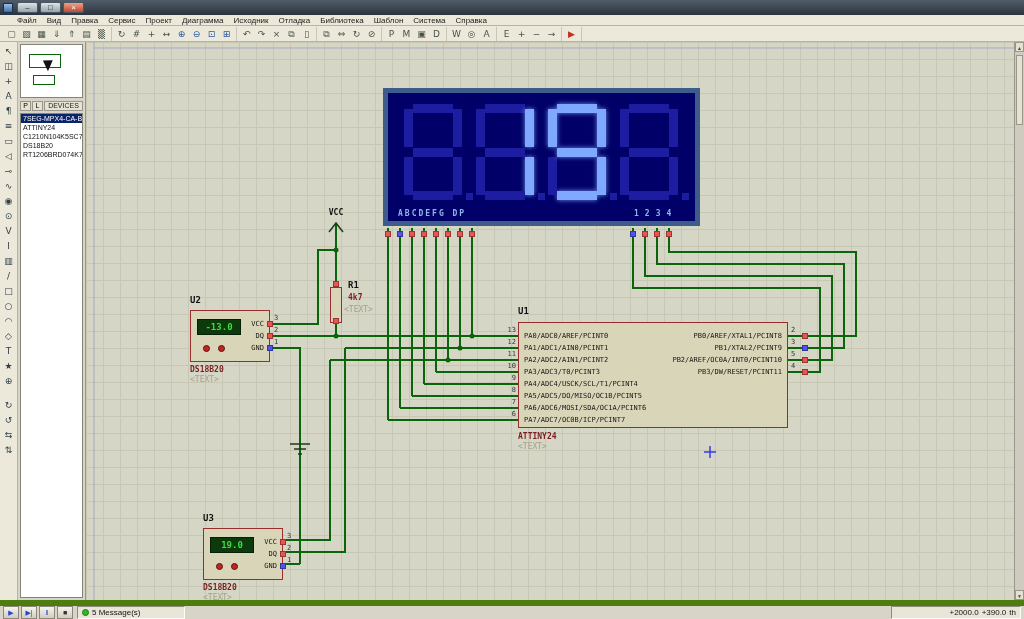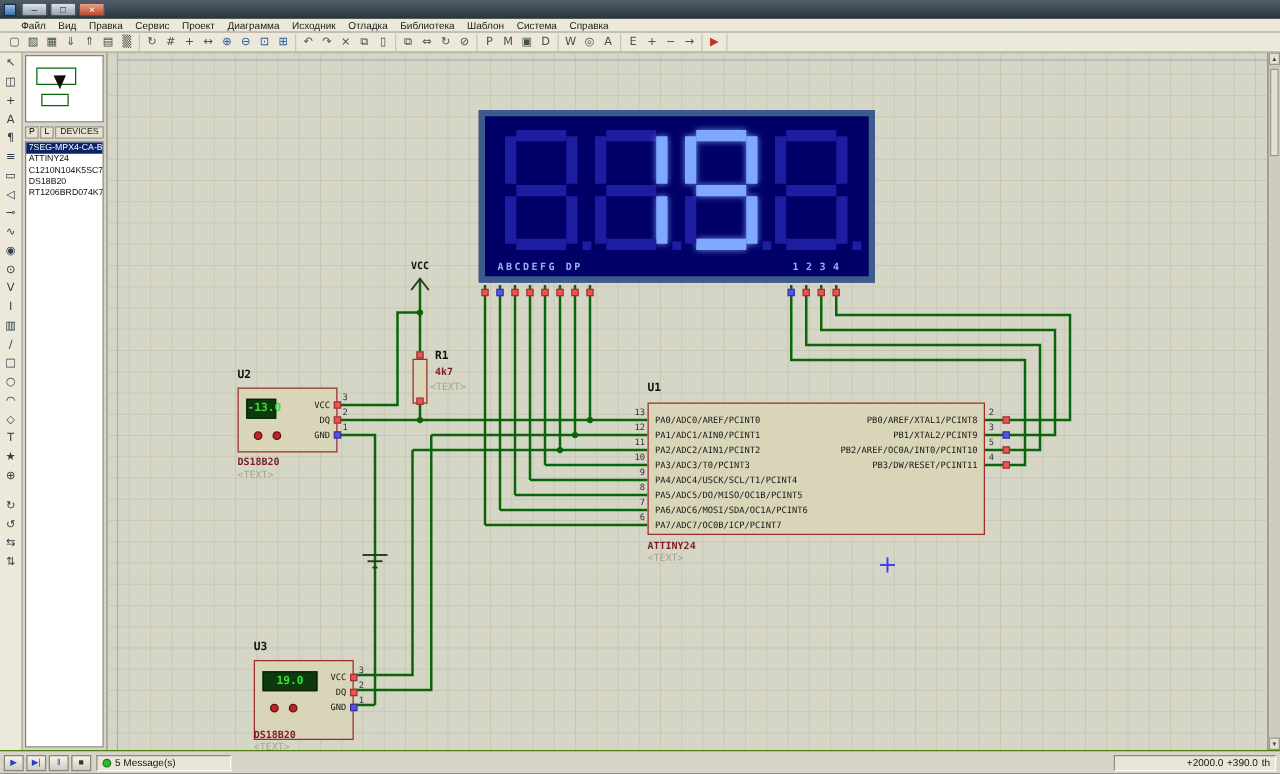--- a/index.html
+++ b/index.html
@@ -77,21 +77,21 @@
   .disp-label{position:absolute;font-family:"DejaVu Sans Mono",monospace;font-weight:bold;font-size:8px;color:#8fb6ea}
 
   .pin-square{position:absolute;width:6px;height:6px;border:1px solid rgba(0,0,0,.35)}
 
   
   .vscroll{width:10px;background:#cfcbbf;border-left:1px solid #9a968a;position:relative}
   .vs-arrow{position:absolute;left:0;width:9px;height:10px;font-size:5px;text-align:center;line-height:10px;background:#e4e1d2;border:1px solid #9a968a;color:#444}
   .vs-thumb{position:absolute;left:1px;width:7px;height:70px;top:13px;background:#e4e1d2;border:1px solid #9a968a}
 
   
-  .statusbar{height:19px;background:#d8d4c8;border-top:1px solid #4d7c0f;display:flex;align-items:center;gap:4px;padding:0 3px;font-size:8px;color:#111}
+  .statusbar{height:19px;background:#d8d4c8;border-top:6px solid #4d7c0f;display:flex;align-items:center;gap:4px;padding:0 3px;font-size:8px;color:#111}
   .pb-btn{width:16px;height:13px;background:linear-gradient(#f6f4ec,#d0ccc0);border:1px solid #8a8678;text-align:center;line-height:11px;font-size:7px;color:#2244cc}
   .sb-field{height:13px;border:1px solid #8f8b7e;border-bottom-color:#fcfbf5;border-right-color:#fcfbf5;background:#e9e6d9;display:flex;align-items:center;padding:0 4px;gap:3px;white-space:nowrap;overflow:hidden}
   .msg-dot{width:7px;height:7px;border-radius:50%;background:#2db82d;border:1px solid #1a7a1a;flex:none}
   .sb-spacer{flex:1}
 </style>
 </head>
 <body>
 
 <div class="window">
 
@@ -322,37 +322,37 @@
         <div class="ctext pin-name right" style="position: absolute; left: 560px; top: 301px; width: 136px;">PB1/XTAL2/PCINT9</div>
         <div class="ctext pin-num" style="position: absolute; left: 705px; top: 296px;">3</div>
         <div class="pin-square" style="position: absolute; left: 716px; top: 303px; width: 6px; height: 6px; background: rgb(82, 82, 239);"></div>
         <div class="ctext pin-name right" style="position: absolute; left: 560px; top: 313px; width: 136px;">PB2/AREF/OC0A/INT0/PCINT10</div>
         <div class="ctext pin-num" style="position: absolute; left: 705px; top: 308px;">5</div>
         <div class="pin-square" style="position: absolute; left: 716px; top: 315px; width: 6px; height: 6px; background: rgb(239, 82, 82);"></div>
         <div class="ctext pin-name right" style="position: absolute; left: 560px; top: 325px; width: 136px;">PB3/DW/RESET/PCINT11</div>
         <div class="ctext pin-num" style="position: absolute; left: 705px; top: 320px;">4</div>
         <div class="pin-square" style="position: absolute; left: 716px; top: 327px; width: 6px; height: 6px; background: rgb(239, 82, 82);"></div>
         <div class="sensor-box" style="position: absolute; left: 104px; top: 268px; width: 80px; height: 52px;">
-          <div class="lcd" style="position: absolute; left: 6px; top: 8px; width: 24px; height: 16px;">-13.0</div>
+          <div class="lcd" style="position: absolute; left: 6px; top: 8px; width: 44px; height: 16px;">-13.0</div>
           <div class="dot" style="position: absolute; left: 12px; top: 34px; width: 7px; height: 7px;"></div>
           <div class="dot" style="position: absolute; left: 27px; top: 34px; width: 7px; height: 7px;"></div>
         </div>
         <div class="ctext ref" style="position: absolute; left: 104px; top: 253px;">U2</div>
         <div class="ctext val" style="position: absolute; left: 104px; top: 323px;">DS18B20</div>
         <div class="ctext ph" style="position: absolute; left: 104px; top: 333px;">&lt;TEXT&gt;</div>
         <div class="ctext pin-name" style="position: absolute; left: 150px; top: 277px; width: 28px; text-align: right;">VCC</div>
         <div class="ctext pin-num" style="position: absolute; left: 188px; top: 272px;">3</div>
         <div class="pin-square" style="position: absolute; left: 181px; top: 279px; width: 6px; height: 6px; background: rgb(239, 82, 82);"></div>
         <div class="ctext pin-name" style="position: absolute; left: 150px; top: 289px; width: 28px; text-align: right;">DQ</div>
         <div class="ctext pin-num" style="position: absolute; left: 188px; top: 284px;">2</div>
         <div class="pin-square" style="position: absolute; left: 181px; top: 291px; width: 6px; height: 6px; background: rgb(239, 82, 82);"></div>
         <div class="ctext pin-name" style="position: absolute; left: 150px; top: 301px; width: 28px; text-align: right;">GND</div>
         <div class="ctext pin-num" style="position: absolute; left: 188px; top: 296px;">1</div>
         <div class="pin-square" style="position: absolute; left: 181px; top: 303px; width: 6px; height: 6px; background: rgb(82, 82, 239);"></div>
-        <div class="sensor-box" style="position: absolute; left: 117px; top: 486px; width: 80px; height: 64px;">
+        <div class="sensor-box" style="position: absolute; left: 117px; top: 486px; width: 80px; height: 52px;">
           <div class="lcd" style="position: absolute; left: 6px; top: 8px; width: 44px; height: 16px;">19.0</div>
           <div class="dot" style="position: absolute; left: 12px; top: 34px; width: 7px; height: 7px;"></div>
           <div class="dot" style="position: absolute; left: 27px; top: 34px; width: 7px; height: 7px;"></div>
         </div>
         <div class="ctext ref" style="position: absolute; left: 117px; top: 471px;">U3</div>
         <div class="ctext val" style="position: absolute; left: 117px; top: 541px;">DS18B20</div>
         <div class="ctext ph" style="position: absolute; left: 117px; top: 551px;">&lt;TEXT&gt;</div>
         <div class="ctext pin-name" style="position: absolute; left: 163px; top: 495px; width: 28px; text-align: right;">VCC</div>
         <div class="ctext pin-num" style="position: absolute; left: 201px; top: 490px;">3</div>
         <div class="pin-square" style="position: absolute; left: 194px; top: 497px; width: 6px; height: 6px; background: rgb(239, 82, 82);"></div>

